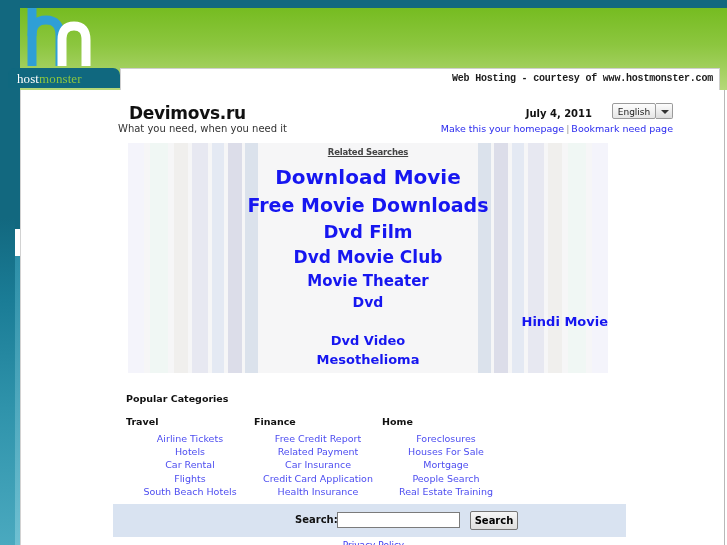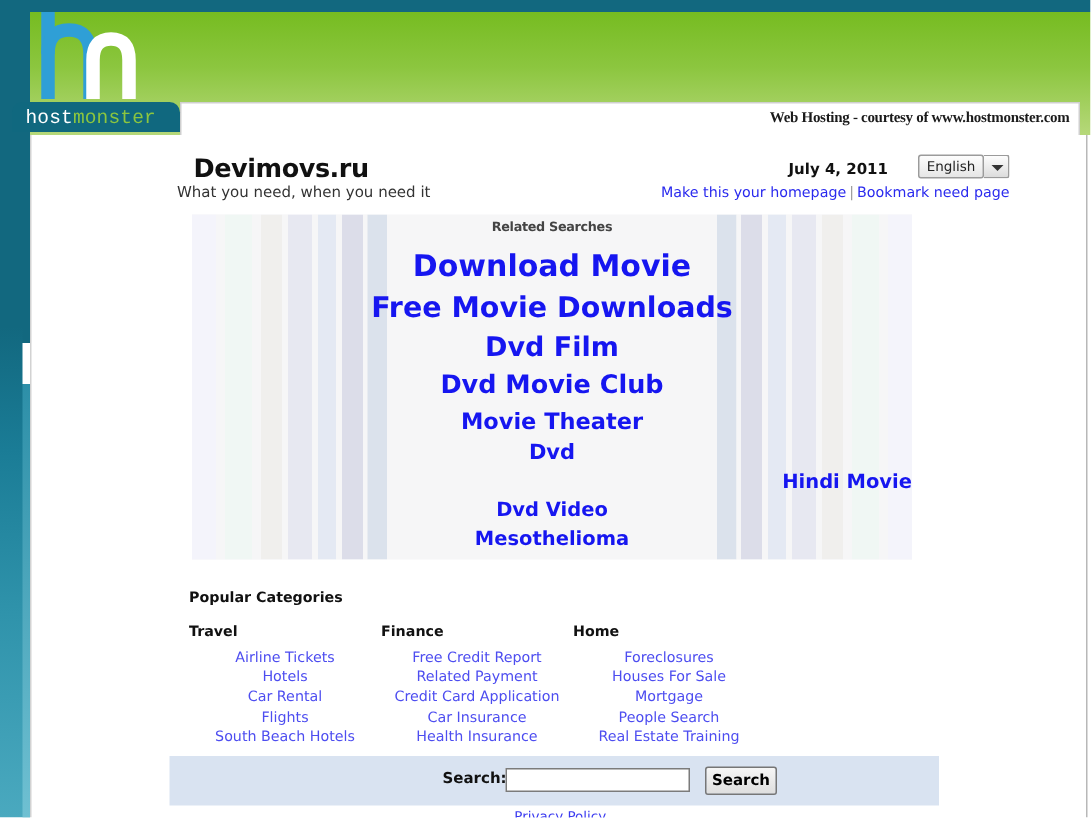--- a/index.html
+++ b/index.html
@@ -85,21 +85,21 @@
     width: 112px;
     height: 20px;
     background: #10687f;
     border-radius: 7px 7px 0 0;
     color: #ffffff;
     font-size: 13px;
     line-height: 22px;
     letter-spacing: 0.1px;
     padding-left: 9px;
     box-sizing: border-box;
-    font-family: Liberation Mono, monospace;
+    font-family: Liberation Serif, serif;
   }
   .hm-tab .host { color: #ffffff; }
   .hm-tab .monster { color: #8cc63f; }
 
   
   .courtesy-bar {
     position: absolute;
     left: 120px;
     top: 68px;
     width: 600px;
@@ -109,21 +109,21 @@
     border-bottom: none;
     box-sizing: border-box;
   }
   .courtesy-text {
     position: absolute;
     right: 6px;
     top: 4px;
     font-size: 10px;
     font-weight: bold;
     color: #1b1b1b;
-    font-family: Liberation Serif, serif;
+    font-family: Liberation Mono, monospace;
     letter-spacing: -0.2px;
     white-space: nowrap;
     margin-left: 16px;
   }
 
   
   .content {
     position: absolute;
     left: 20px;
     top: 90px;
@@ -251,20 +251,21 @@
     height: 230px;
     text-align: center;
   }
   .rs-heading {
     margin-top: 4px;
     font-size: 8.5px;
     font-weight: bold;
     color: #444444;
     font-family: "DejaVu Sans", sans-serif;
     letter-spacing: -0.2px;
+    text-decoration: underline;
   }
   .rs-link {
     display: block;
     color: #1616f0;
     text-decoration: none;
     font-weight: bold;
     font-family: "DejaVu Sans", sans-serif;
     white-space: nowrap;
   }
 
@@ -464,22 +465,22 @@
             <a href="#">Airline Tickets</a>
             <a href="#">Hotels</a>
             <a href="#">Car Rental</a>
             <a href="#">Flights</a>
             <a href="#">South Beach Hotels</a>
           </div>
           <div class="cats-col">
             <div class="cats-col-title">Finance</div>
             <a href="#">Free Credit Report</a>
             <a href="#">Related Payment</a>
+            <a href="#">Car Insurance</a>
             <a href="#">Credit Card Application</a>
-            <a href="#">Car Insurance</a>
             <a href="#">Health Insurance</a>
           </div>
           <div class="cats-col">
             <div class="cats-col-title">Home</div>
             <a href="#">Foreclosures</a>
             <a href="#">Houses For Sale</a>
             <a href="#">Mortgage</a>
             <a href="#">People Search</a>
             <a href="#">Real Estate Training</a>
           </div>

